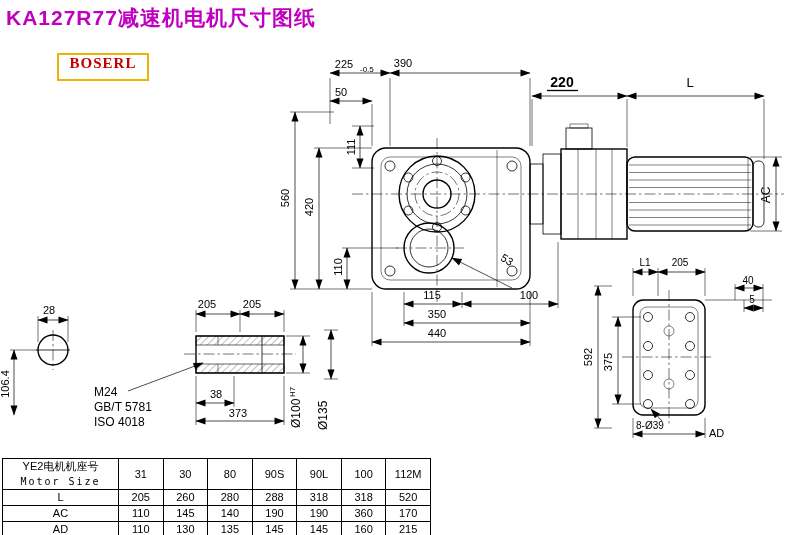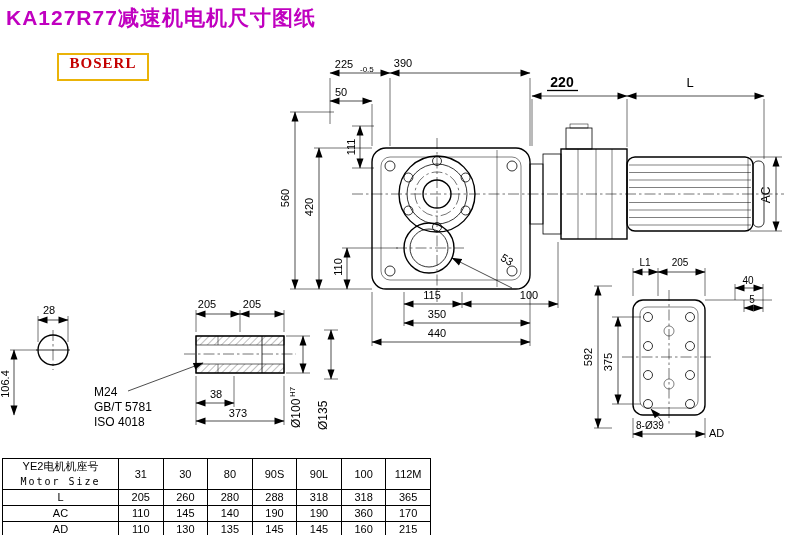--- a/index.html
+++ b/index.html
@@ -300,21 +300,21 @@
       <td class="head">112M</td>
     </tr>
     <tr>
       <td>L</td>
       <td>205</td>
       <td>260</td>
       <td>280</td>
       <td>288</td>
       <td>318</td>
       <td>318</td>
-      <td>365</td>
+      <td>520</td>
     </tr>
     <tr>
       <td>AC</td>
       <td>110</td>
       <td>145</td>
       <td>140</td>
       <td>190</td>
       <td>190</td>
       <td>360</td>
       <td>170</td>

